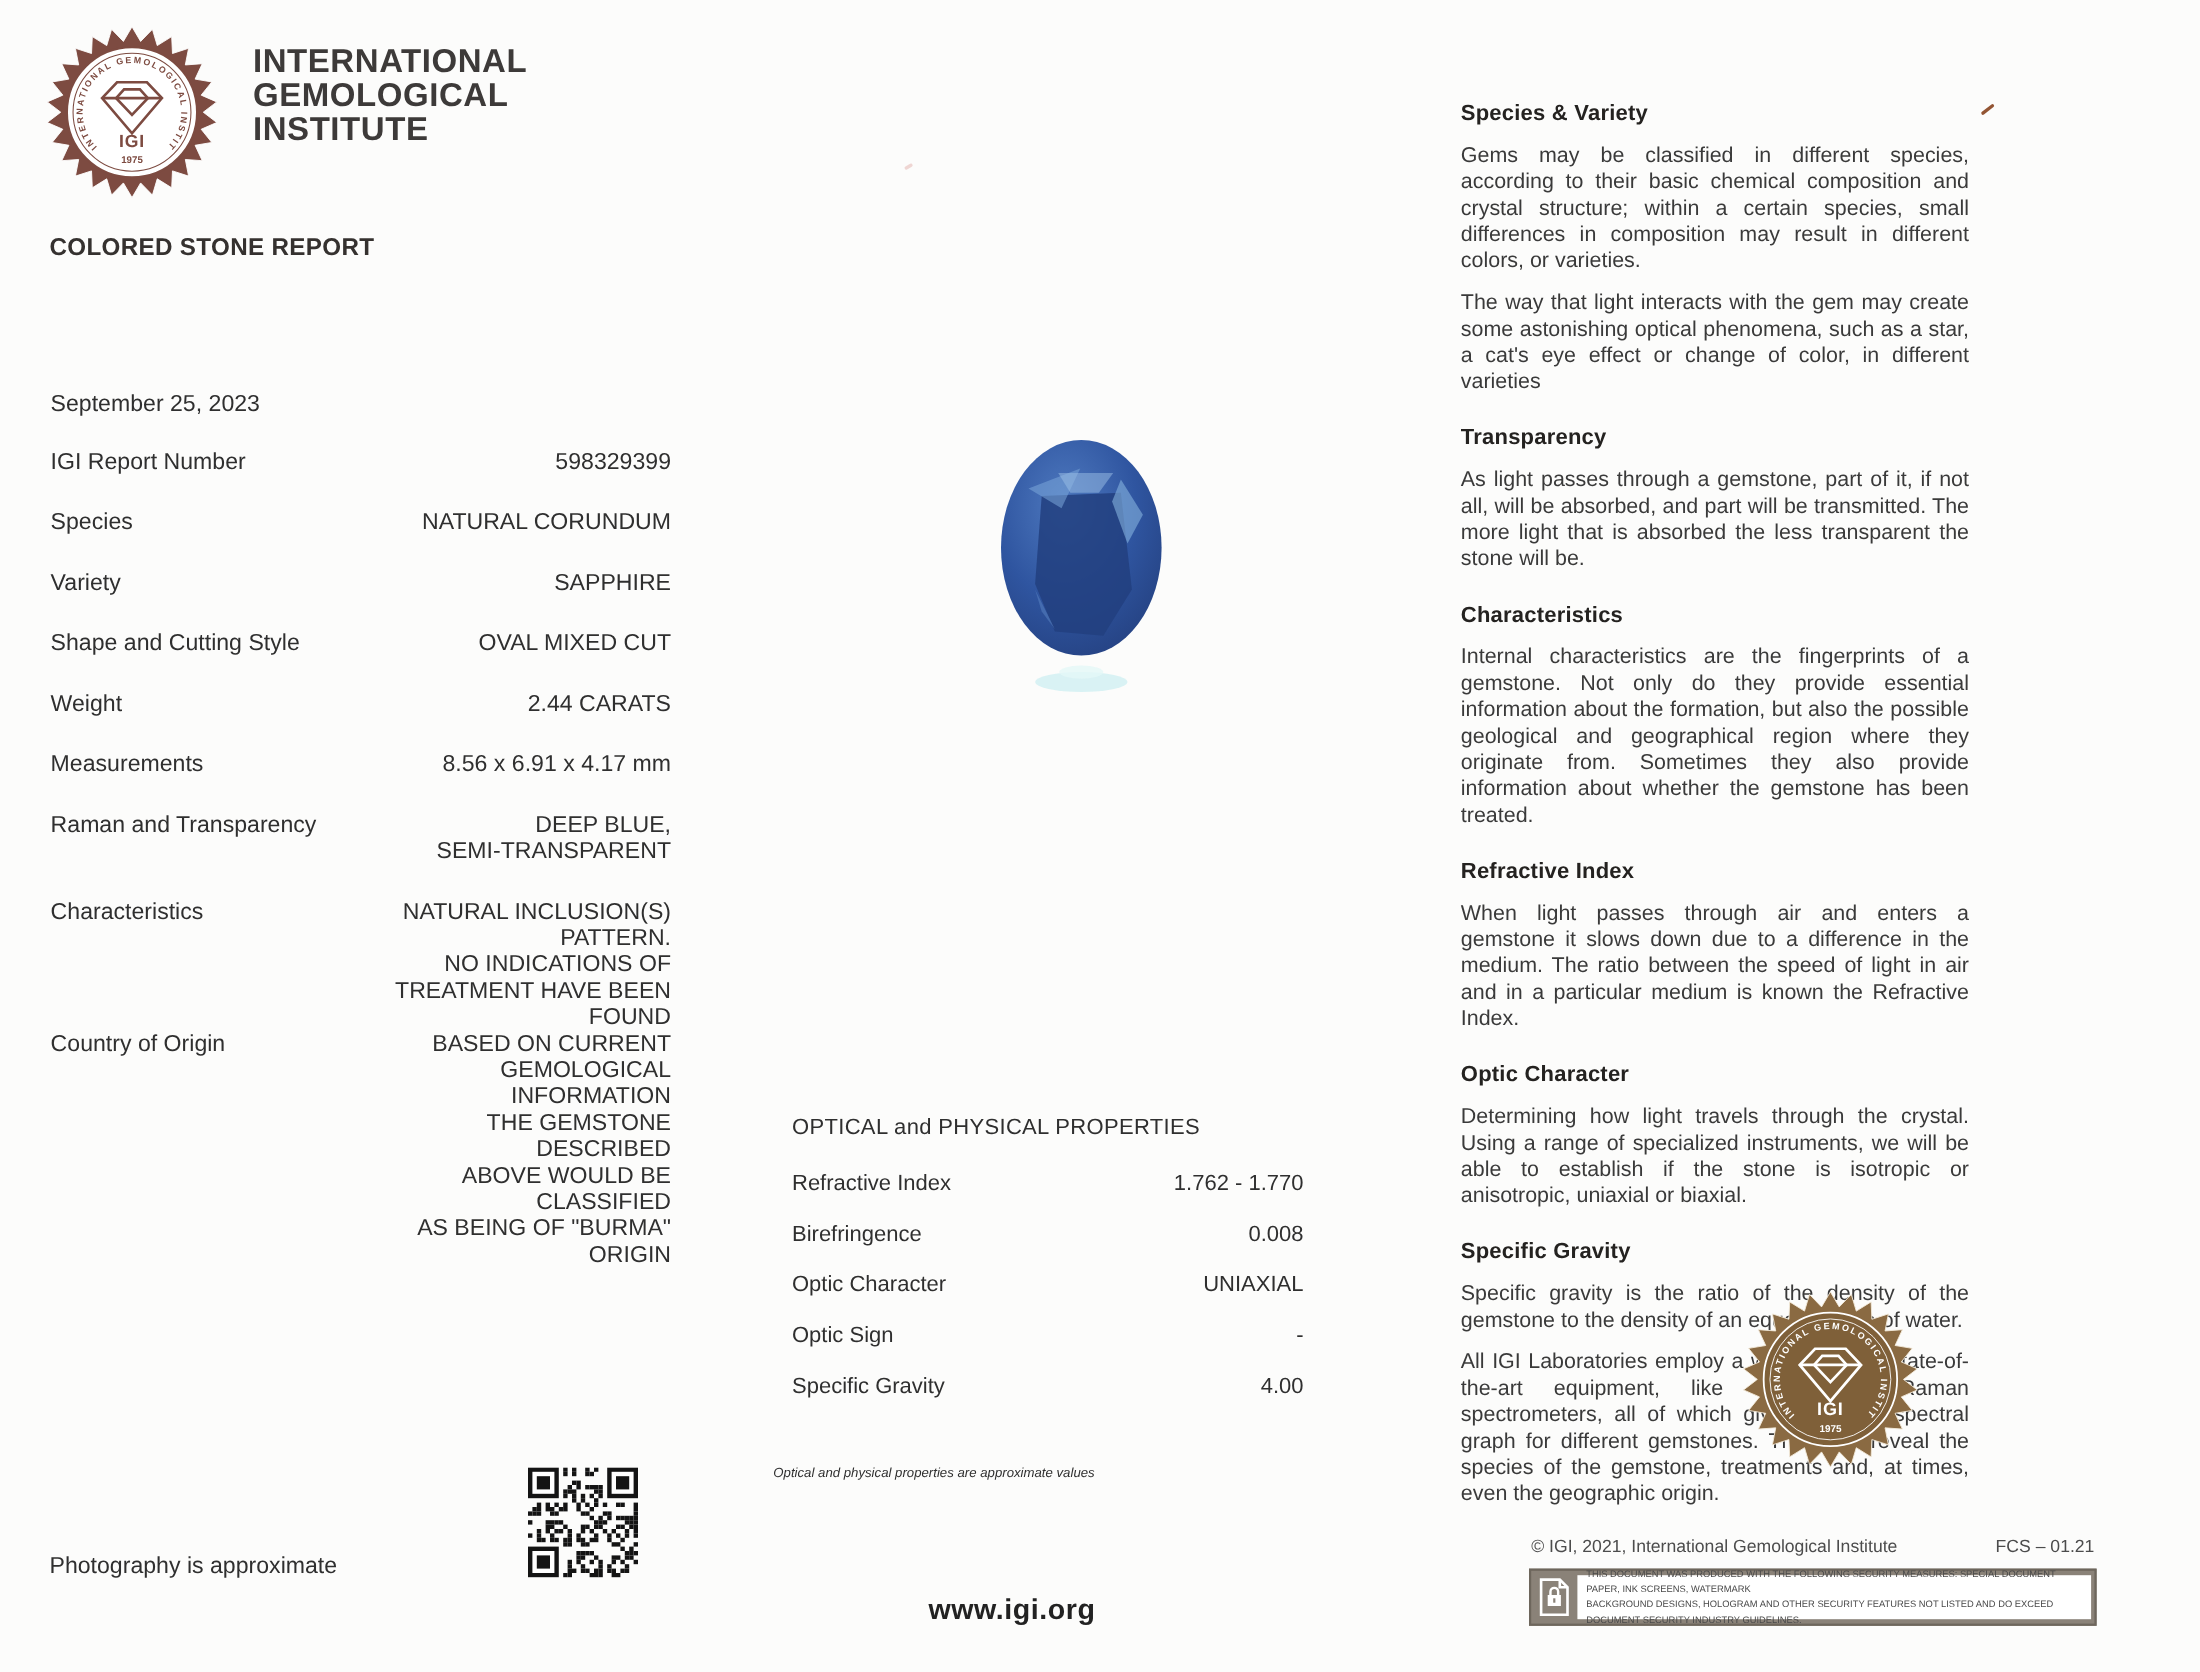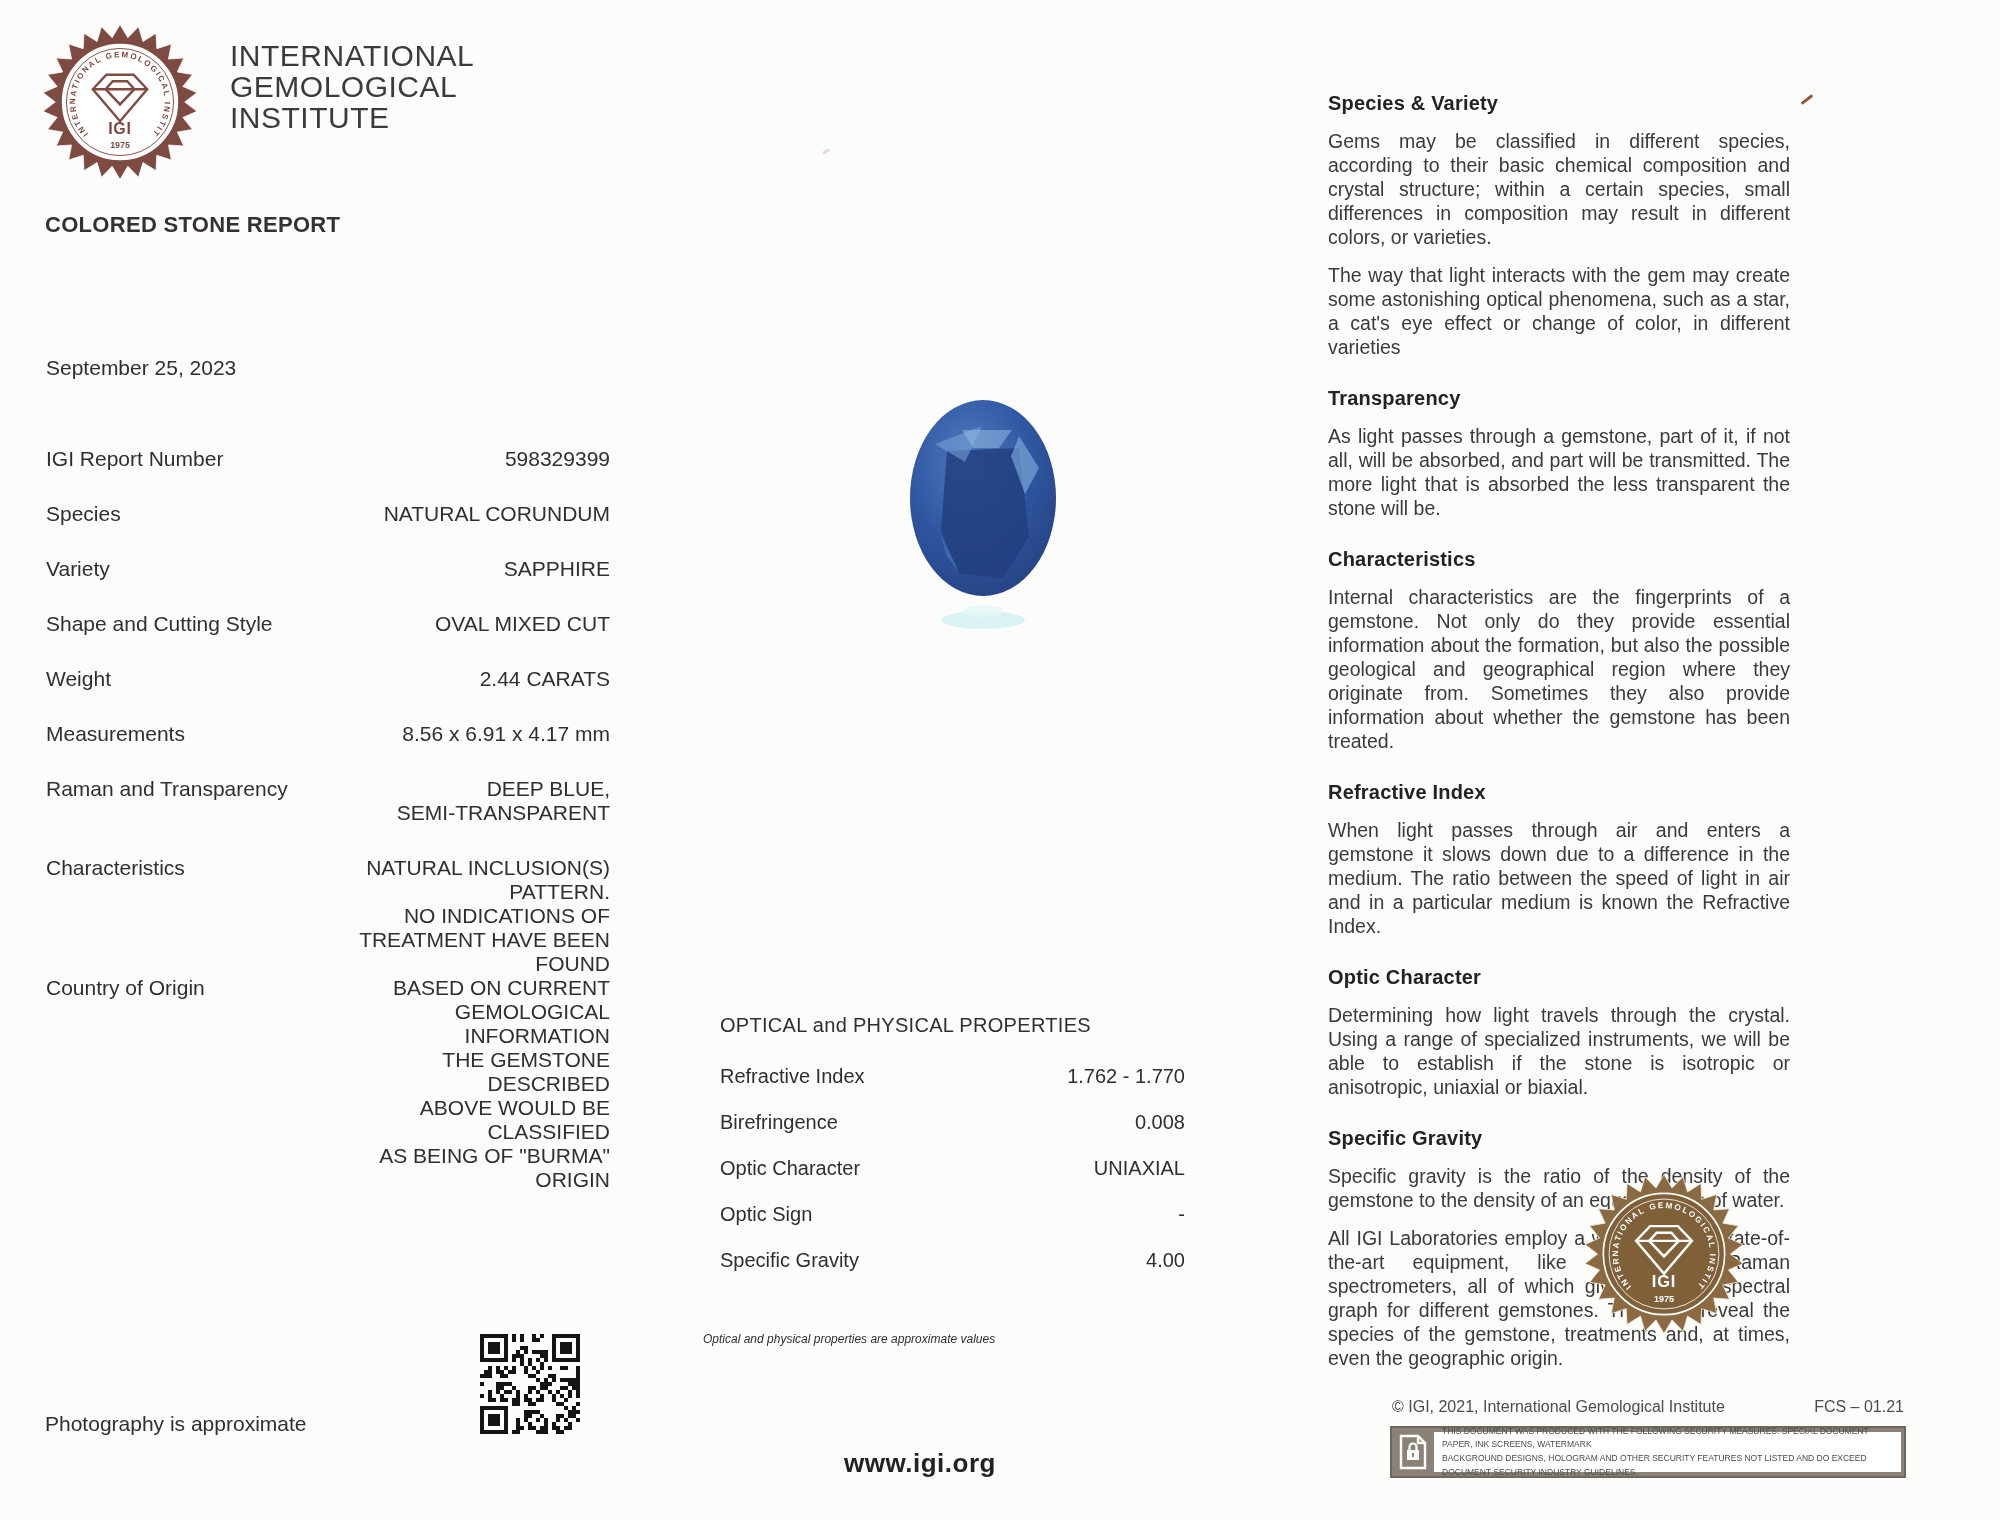--- a/index.html
+++ b/index.html
@@ -1,28 +1,28 @@
 <!DOCTYPE html>
 <html><head>
 <meta charset="utf-8">
 <style>
   html,body{margin:0;padding:0;background:#e8e8e8}
   .page{position:relative;width:2000px;height:1520px;background:#fcfcfb;
         font-family:"Liberation Sans",sans-serif;color:#333;overflow:hidden}
 
   
   .brand-seal{position:absolute;left:40px;top:22px;width:160px;height:160px}
-  .org-name{position:absolute;left:230px;top:40px;font-size:30px;font-weight:400;
+  .org-name{position:absolute;left:230px;top:40px;font-size:30px;font-weight:700;
             color:#3d3a39;line-height:31px;letter-spacing:.5px;white-space:pre-line}
   .report-title{position:absolute;left:45px;top:212px;font-size:22px;font-weight:700;
                 color:#35312f;letter-spacing:.3px}
   .report-date{position:absolute;left:46px;top:356px;font-size:21px;color:#2f2f2f}
 
   
-  .fields{position:absolute;left:46px;top:447px;width:564px}
+  .fields{position:absolute;left:46px;top:408px;width:564px}
   .field-row{display:flex;align-items:flex-start;margin-bottom:31px;font-size:21px;
              line-height:24px;color:#2f2f2f}
   .field-row.tight{margin-bottom:0}
   .field-label{width:280px;flex:none}
   .field-value{flex:1;text-align:right;white-space:pre-line}
   .photo-note{position:absolute;left:45px;top:1412px;font-size:21px;color:#2f2f2f}
 
   
   .gem-photo{position:absolute;left:905px;top:396px;width:156px;height:240px}
 

